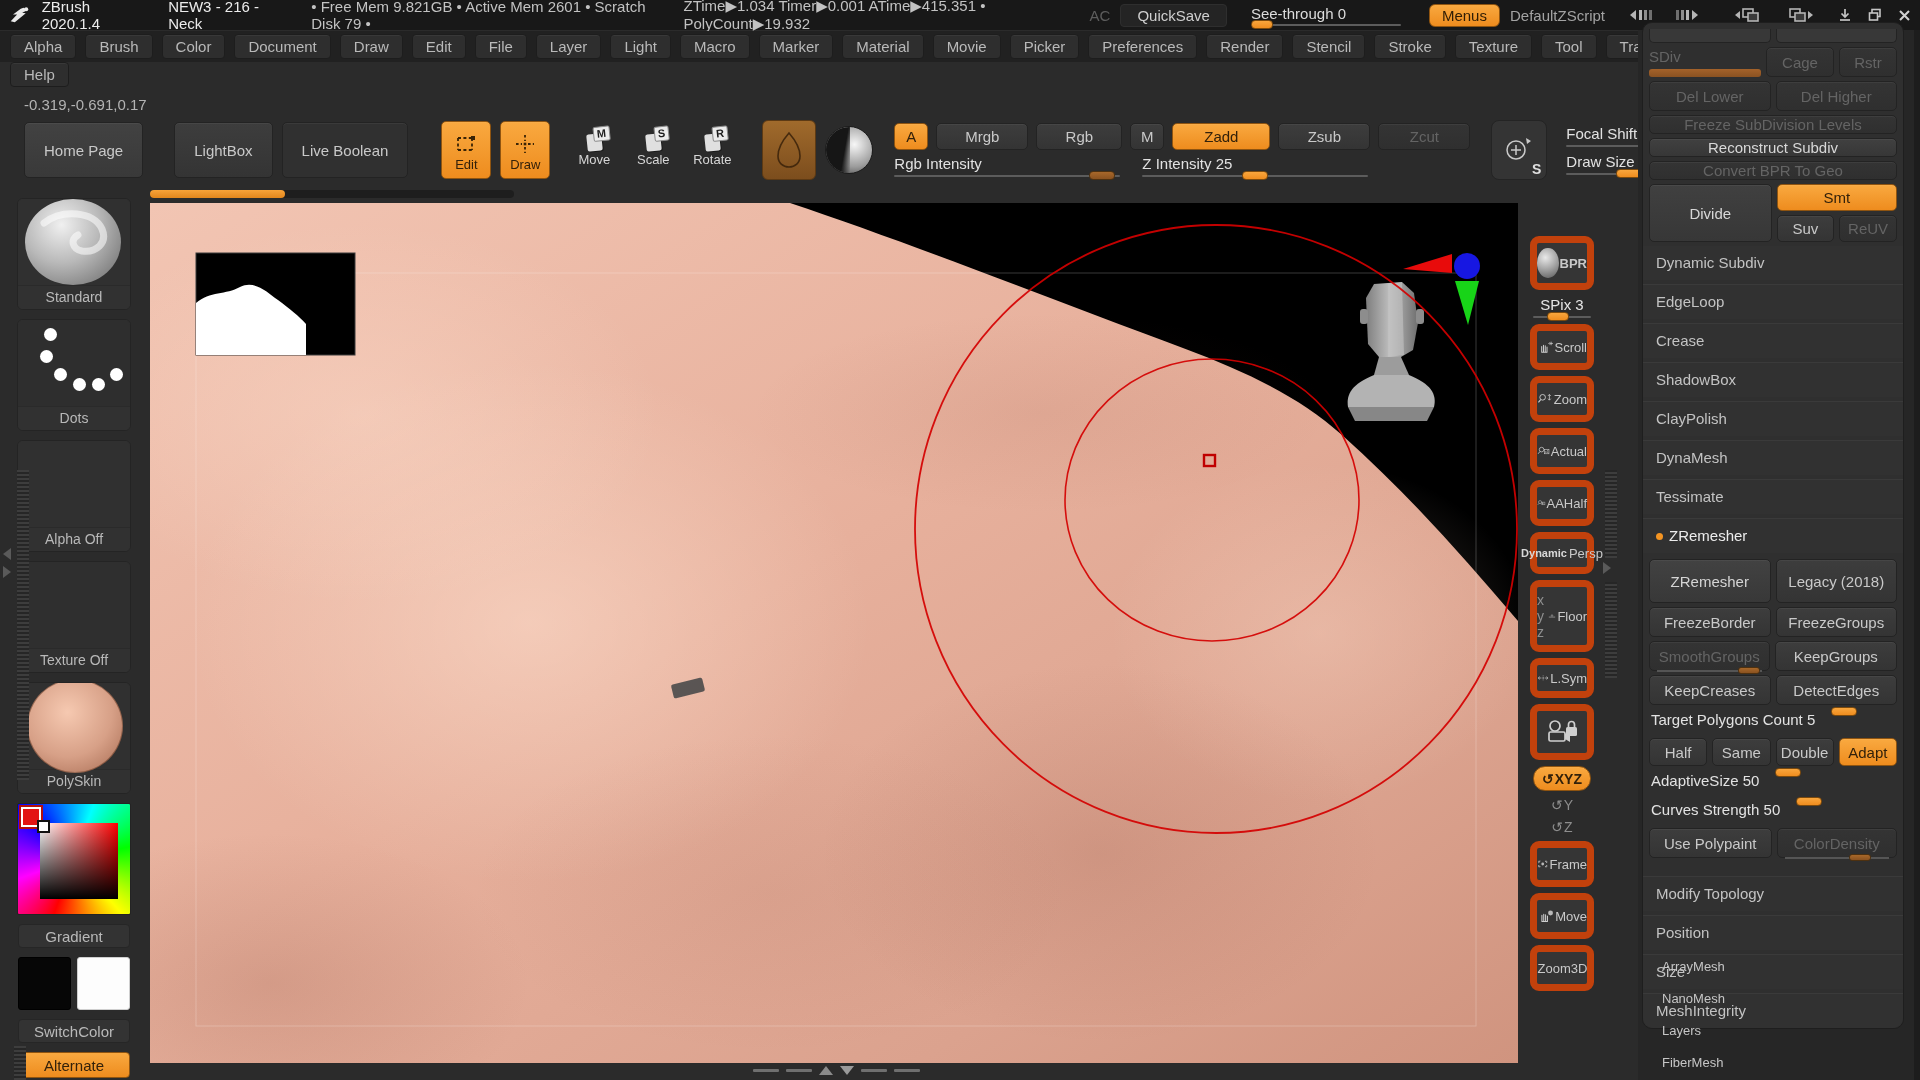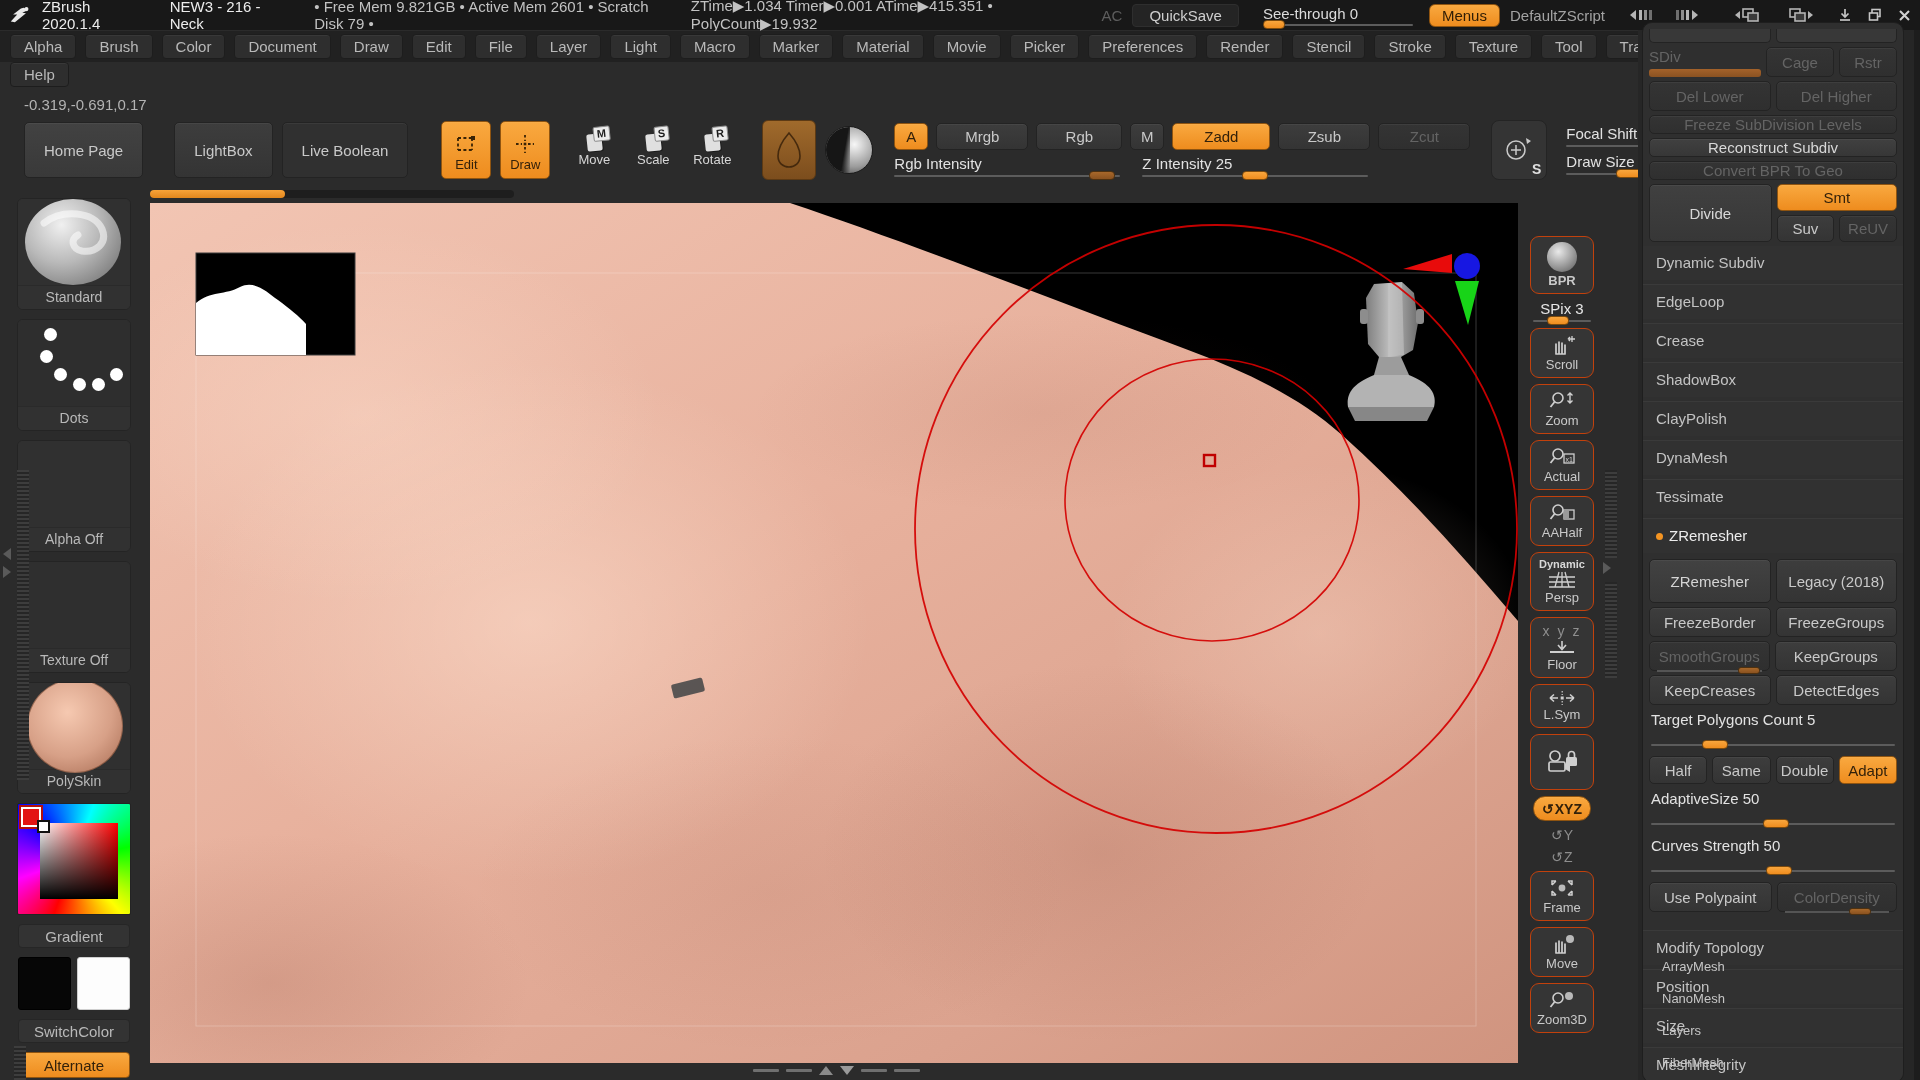--- a/index.html
+++ b/index.html
@@ -109,21 +109,21 @@
   #canvas svg{display:block}
 
   
   #canvasbottom{left:753px;top:1066px;display:flex;align-items:center;gap:7px}
   .cbbar{width:26px;height:3px;background:#6f6f6f;border-radius:1px}
   .tri-up{width:0;height:0;border-left:7px solid transparent;border-right:7px solid transparent;border-bottom:9px solid #9a9a9a}
   .tri-down{width:0;height:0;border-left:7px solid transparent;border-right:7px solid transparent;border-top:9px solid #9a9a9a}
 
   
   #rightstrip{left:1524px;top:236px;width:76px;display:flex;flex-direction:column;align-items:center;gap:6px}
-  .rsbtn{width:64px;background:#353535;border:1px solid #c2410c;border-radius:9px;display:flex;flex-direction:column;
+  .rsbtn{width:64px;background:#353535;border:7px solid #c2410c;border-radius:9px;display:flex;flex-direction:row;
          align-items:center;justify-content:center;gap:1px;font-size:13px;color:#c9c9c9;padding:5px 0;box-sizing:border-box}
   .rsbtn svg{display:block}
   .rs-sphere{width:30px;height:30px;border-radius:50%;
       background:radial-gradient(circle at 38% 32%, #e9e9e9, #9a9a9a 55%, #565656)}
   .spixwrap{display:flex;flex-direction:column;align-items:center;gap:3px;width:64px}
   .spixwrap .track{width:58px;align-self:center;width:58px}
   .xyzpill{width:58px;height:25px;border-radius:12px;font-weight:bold;font-size:14px;gap:1px}
   .rotrow{color:#8d8d8d;font-size:14px;display:flex;align-items:center;gap:1px}
   .dyn-lab{font-size:11px;font-weight:bold;color:#d8d8d8}
 
@@ -137,21 +137,21 @@
   .rpbtn.h2{height:58px}
   .rpbtn.h15{height:44px}
   .stub{height:13px;border-radius:0 0 5px 5px;background:#383838;border:1px solid #232323;border-top:none;flex:1}
   .phdr{height:34px;line-height:34px;padding-left:13px;color:#c3c3c3;font-size:15px;background:#313131;
         border-top:1px solid #3a3a3a;margin:0 -6px;position:relative}
   .phdr.first{border-top:none}
   .phdr .dot{position:static;display:inline-block;width:7px;height:7px;border-radius:50%;background:#f49422;
              margin-right:6px;vertical-align:1px}
   .phdr.active{color:#ececec}
   .phdr.roundbottom{border-radius:0 0 10px 10px;margin-bottom:-6px}
-  .rpslider{display:flex;flex-direction:column;gap:16px;padding:2px 2px 6px}
+  .rpslider{display:flex;flex-direction:row;gap:16px;padding:2px 2px 6px}
   .rpslider .lbl{color:#e2e2e2;font-size:15px}
   .sdivblock{flex:1;display:flex;flex-direction:column;gap:4px;justify-content:center}
   .sdivbar{height:8px;border-radius:3px;background:linear-gradient(#a4622a,#8a5222);width:112px}
   .minihandle{position:absolute;top:-3px;width:22px;height:7px;border-radius:3px;
           background:linear-gradient(#a8682a,#8a5220);border:1px solid #4e3110;box-sizing:border-box}
   .smoothwrap{flex:1;position:relative}
   .smoothwrap .btn{width:100%}
   .smoothwrap .strack{position:absolute;left:8px;right:8px;bottom:-1px;height:2px;background:#555}
   #collapsedlist{position:absolute;left:4px;width:262px;display:flex;flex-direction:column}
   .citem{height:25px;line-height:25px;padding-left:20px;color:#c6c6c6;font-size:13px}
@@ -171,21 +171,21 @@
   <span class="tb-stats">• Free Mem 9.821GB • Active Mem 2601 • Scratch Disk 79 •</span>
   <span class="tb-stats">ZTime▶1.034 Timer▶0.001 ATime▶415.351 • PolyCount▶19.932</span>
   <span class="tb-ac">AC</span>
   <span class="tb-quicksave">QuickSave</span>
   <span class="tb-seethrough">
     <span style="color:#dcdcdc">See-through  0</span>
     <span class="track">
         <span class="handle" style="left:0;width:22px"></span>
       </span>
   </span>
-  <span class="tb-menus" style="margin-left:6px">Menus</span>
+  <span class="tb-menus" style="margin-left:18px">Menus</span>
   <span style="color:#a3a3a3">DefaultZScript</span>
   <span class="winicons">
     <svg width="34" height="16" viewBox="0 0 34 16">
       <path d="M7 8 L13 3 V13 Z" fill="#b5b5b5"></path>
       <rect x="16" y="3" width="3" height="10" fill="#b5b5b5"></rect>
         <rect x="21" y="3" width="3" height="10" fill="#8d8d8d"></rect>
         <rect x="26" y="3" width="3" height="10" fill="#6f6f6f"></rect>
     </svg>
     <svg width="34" height="16" viewBox="0 0 34 16">
       <rect x="5" y="3" width="3" height="10" fill="#6f6f6f"></rect>

